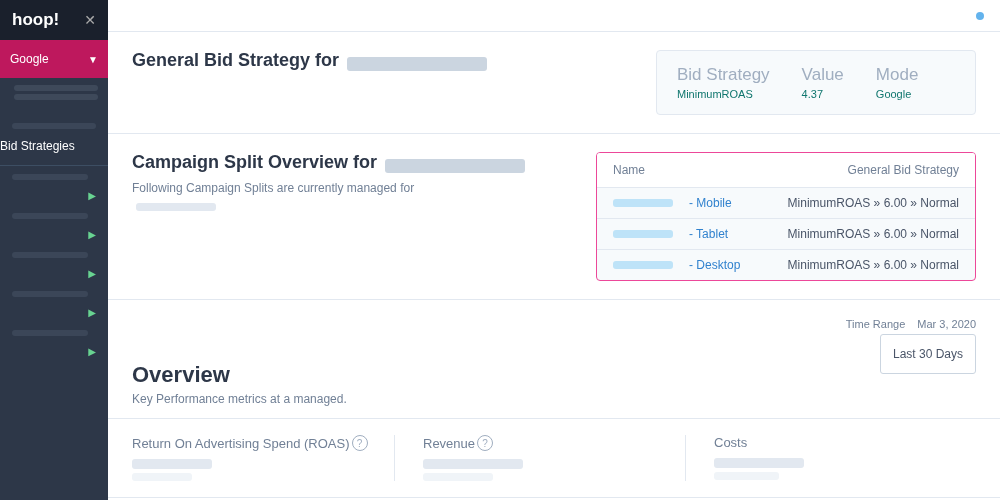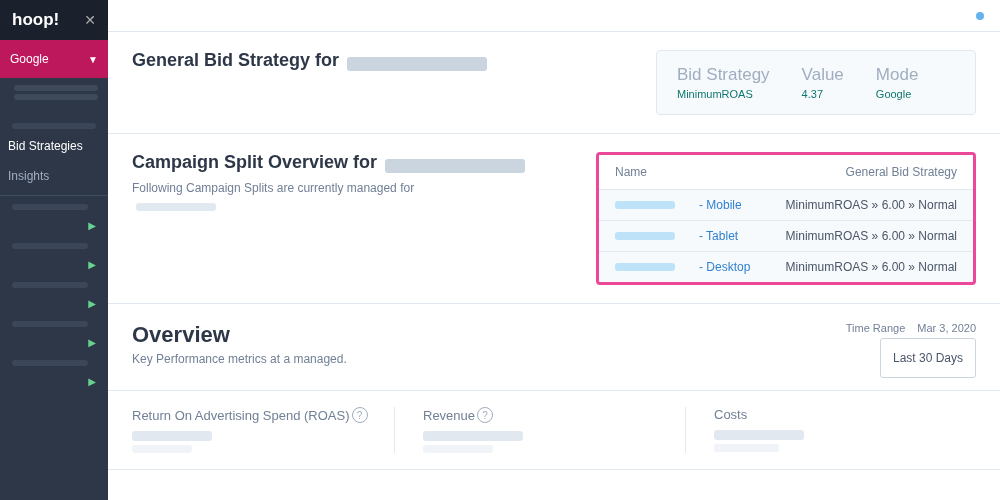--- a/index.html
+++ b/index.html
@@ -56,21 +56,21 @@
       background: #4a5568;
       border-radius: 3px;
       margin: 3px 0;
       opacity: 0.6;
     }
     .sidebar-nav {
       padding: 8px 0;
       flex: 1;
     }
     .sidebar-nav-item {
-      padding: 8px 8px;
+      padding: 8px 0;
       color: #a0aec0;
       font-size: 12px;
       cursor: pointer;
       display: flex;
       align-items: center;
       justify-content: space-between;
     }
     .sidebar-nav-item.active { color: #fff; }
     .sidebar-arrow {
       color: #68d391;
@@ -178,21 +178,21 @@
     }
     .bid-info-value {
       font-size: 11px;
       color: #0f766e;
       font-weight: 500;
     }
 
     
     .split-table {
       background: #f7fafc;
-      border: 3px solid #ec4899;
+      border: 1px solid #ec4899;
       border-radius: 4px;
       min-width: 380px;
       overflow: hidden;
     }
     .split-table-header {
       display: flex;
       justify-content: space-between;
       padding: 10px 16px;
       border-bottom: 1px solid #e2e8f0;
       background: #fff;
@@ -211,21 +211,21 @@
       display: flex;
       justify-content: space-between;
       align-items: center;
       padding: 8px 16px;
       border-bottom: 1px solid #e2e8f0;
     }
     .split-table-row:last-child { border-bottom: none; }
     .split-row-left {
       display: flex;
       align-items: center;
-      gap: 24px;
+      gap: 16px;
     }
     .split-row-blurred {
       width: 60px;
       height: 8px;
       background: #bee3f8;
       border-radius: 3px;
     }
     .split-row-link {
       font-size: 12px;
       color: #3182ce;
@@ -245,20 +245,21 @@
       display: flex;
       align-items: flex-start;
       justify-content: space-between;
     }
     .overview-left {}
     .overview-title {
       font-size: 22px;
       font-weight: 600;
       color: #2d3748;
       margin-bottom: 4px;
+      margin-top: 44px;
     }
     .overview-desc {
       font-size: 12px;
       color: #718096;
     }
     .overview-right {
       display: flex;
       flex-direction: column;
       align-items: flex-end;
       gap: 4px;
@@ -354,23 +355,20 @@
   <div class="sidebar-sub">
     <div class="sidebar-blurred"></div>
     <div class="sidebar-blurred"></div>
   </div>
 
   <div class="sidebar-nav">
     <div class="sidebar-item-blurred"></div>
 
     <div class="sidebar-nav-item active">
       <span>Bid Strategies</span>
-    </div>
-    <div class="sidebar-nav-item">
-      <span>Insights</span>
     </div>
 
     <div class="sidebar-divider"></div>
 
     <div style="margin-top:4px;">
       <div class="sidebar-item-blurred" style="width:70%; margin-bottom:6px;"></div>
       <div style="display:flex;justify-content:flex-end;padding:4px 12px;">
         <span class="sidebar-arrow">▶</span>
       </div>
       <div class="sidebar-item-blurred" style="width:70%; margin-bottom:6px;"></div>

